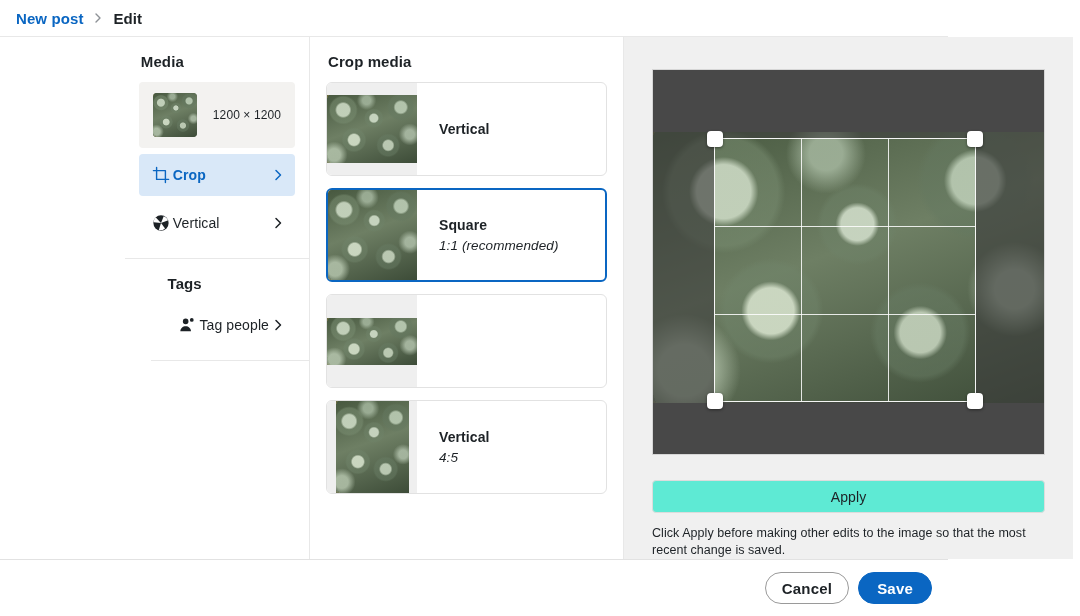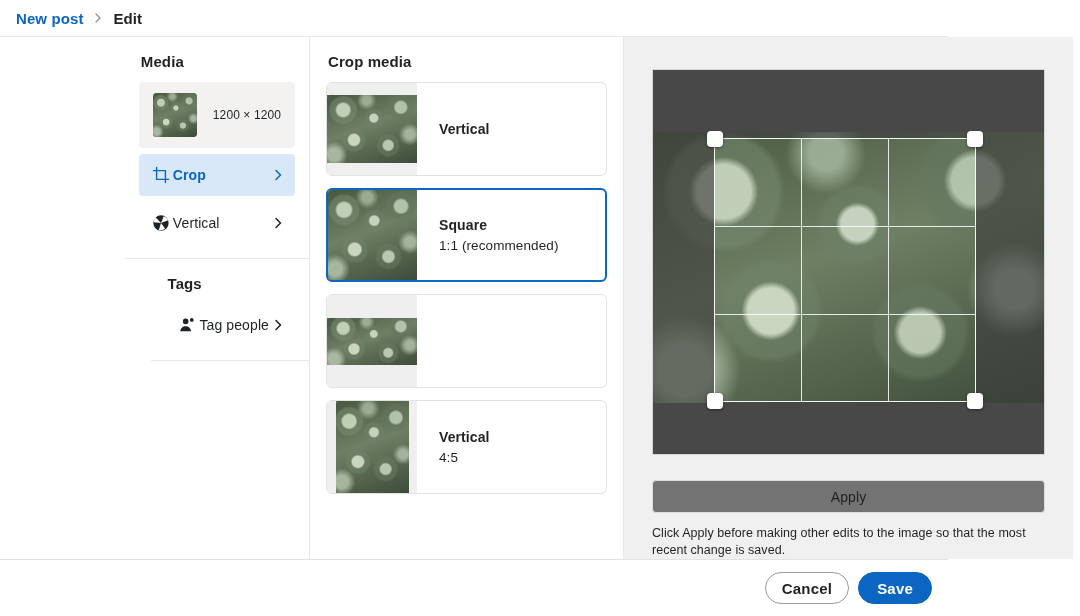--- a/index.html
+++ b/index.html
@@ -83,21 +83,21 @@
   }
   .crop-card.selected { border: 2px solid #0a66c2; }
   .crop-thumb-wrap {
     width: 90px; flex: 0 0 90px; background: #efefef;
     display: flex; align-items: center; justify-content: center;
   }
   .crop-card.selected .crop-thumb-wrap { width: 89px; flex: 0 0 89px; }
   .crop-thumb { overflow: hidden; background: #8a9480; }
   .crop-meta { flex: 1 1 auto; display: flex; flex-direction: column; justify-content: center; padding-left: 22px; gap: 5px; }
   .crop-name { font-size: 14px; font-weight: 700; color: #1d2226; letter-spacing:.1px; }
-  .crop-ratio { font-size: 13.5px; color: #1d2226; letter-spacing:.1px; }
+  .crop-ratio { font-size: 13.5px; color: #1d2226; letter-spacing:.1px;font-style:italic; }
 
   
   .preview {
     flex: 1 1 auto; background: #f0f0f0;
     display: flex; flex-direction: column; align-items: center;
     padding: 32px 28px 0 28px;
   }
   .stage {
     width: 393px; height: 395px; position: relative;
     border: 1px solid #d6d6d6; overflow: hidden; background: #5c5c5c;
@@ -124,21 +124,21 @@
     position: absolute; width: 16px; height: 16px; background: #fff;
     border-radius: 4px; box-shadow: 0 1px 3px rgba(0,0,0,.45); cursor: pointer;
   }
   .handle.tl { left: -8px; top: -8px; }
   .handle.tr { right: -8px; top: -8px; }
   .handle.bl { left: -8px; bottom: -8px; }
   .handle.br { right: -8px; bottom: -8px; }
 
   .apply-btn {
     margin-top: 25px; width: 393px; height: 34px;
-    border: 1px solid #dcdcdc; border-radius: 4px; background: #737373;
+    border: 1px solid #dcdcdc; border-radius: 4px; background: #5eead4;
     font-family: "Liberation Sans", sans-serif; font-size: 14px; color: #1d2226;
     cursor: pointer; letter-spacing:.1px;
   }
   .apply-hint {
     margin-top: 12px; width: 393px;
     font-size: 12.5px; line-height: 1.35; color: #1d2226; letter-spacing:.05px;
   }
 
   
   .footer {

